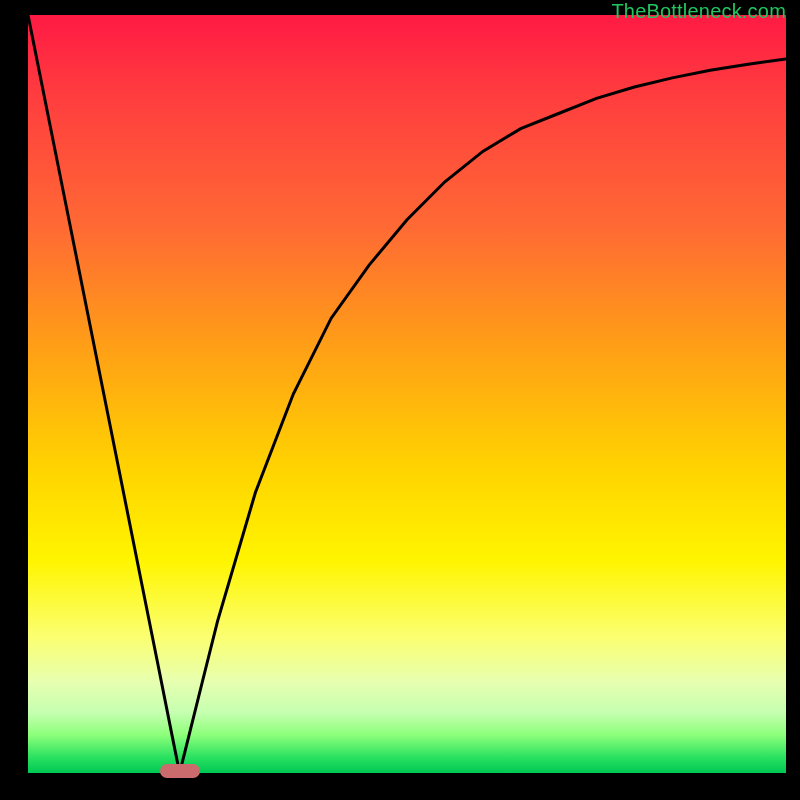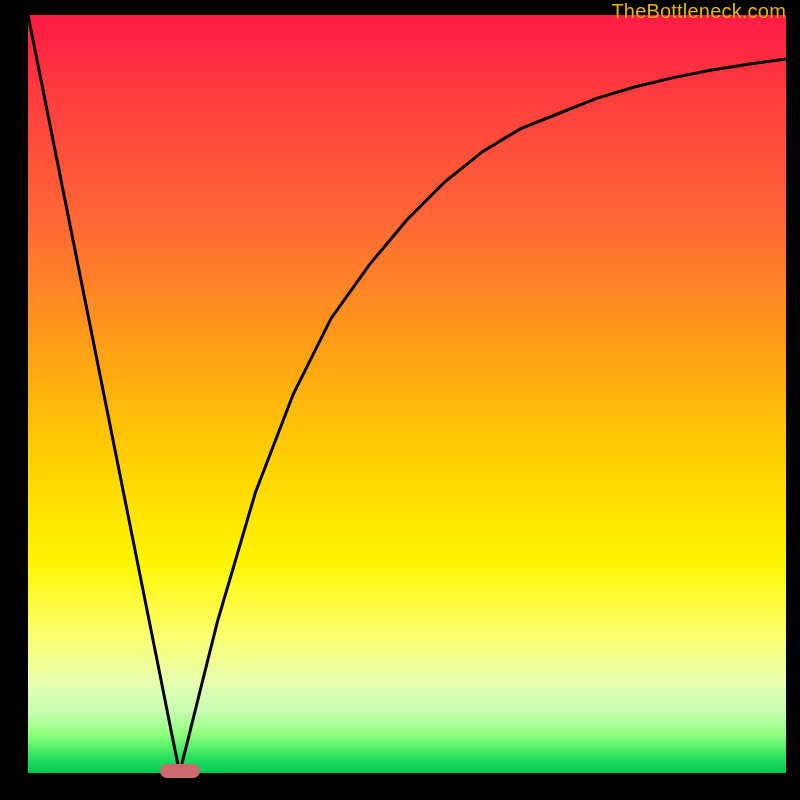--- a/index.html
+++ b/index.html
@@ -40,21 +40,21 @@
       #28e060 98%,
       #00c853 100%
     );
   }
   .watermark {
     position: absolute;
     top: 0px;
     right: 14px;
     font-family: Arial, Helvetica, sans-serif;
     font-size: 20px;
-    color: #eab308;
+    color: #22c55e;
     letter-spacing: 0.2px;
     user-select: none;
   }
   svg.curve {
     position: absolute;
     left: 0;
     top: 0;
   }
   .marker {
     position: absolute;

